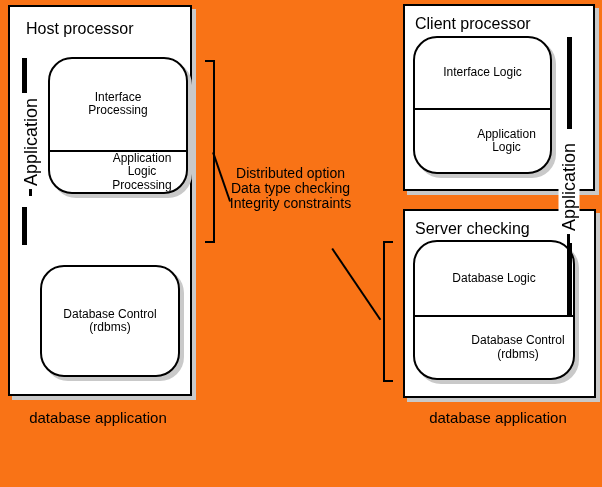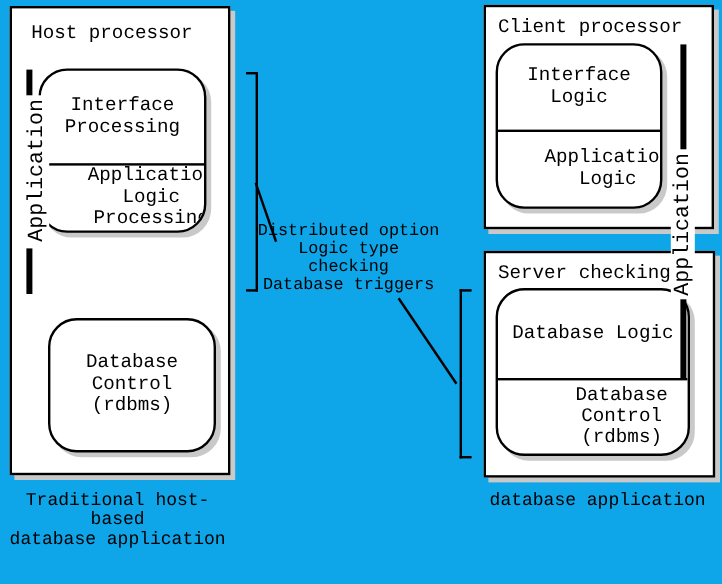--- a/index.html
+++ b/index.html
@@ -1,33 +1,33 @@
 <!DOCTYPE html>
 <html><head>
 <meta charset="utf-8">
 <style>
   html,body { margin:0; padding:0; background:#ffffff; }
   .canvas {
-    position:relative; width:602px; height:487px; background:#0ea5e9;
-    font-family:Liberation Mono, monospace; color:#000;
+    position:relative; width:602px; height:487px; background:#f97316;
+    font-family:Liberation Sans, sans-serif; color:#000;
     overflow:hidden;
   }
   .box {
     position:absolute; background:#fff; border:2px solid #000;
     box-shadow:4px 4px 0 0 #c9c9c9; box-sizing:border-box;
   }
   .box-header { font-size:16px; line-height:1.1; }
   .split-rect {
     position:absolute; background:#fff; border:2px solid #000;
     border-radius:24px; box-shadow:4px 4px 0 0 #c9c9c9;
     box-sizing:border-box; display:flex; flex-direction:column; overflow:hidden;
   }
   .cell {
     display:flex; flex-direction:column; align-items:center; justify-content:center;
-    font-size:16px; line-height:1.12; text-align:center;
+    font-size:12px; line-height:1.12; text-align:center;
   }
   .split-top { border-bottom:2px solid #000; }
   .split-bottom { flex:1;padding-left:48px; }
   .caption { position:absolute; text-align:center; font-size:15px; line-height:16px; }
   .vbar { position:absolute; width:5px; background:#000; }
   .vdash { position:absolute; width:3px; height:10px; background:#000; }
   .vlabel {
     position:absolute; white-space:nowrap; font-size:18px; background:#fff;
     padding:0 3px; transform:translate(-50%,-50%) rotate(-90deg); z-index:5;
   }
@@ -47,50 +47,49 @@
 
   <div class="box" style="left:8px;top:5px;width:184px;height:391px">
     <div class="box-header" style="margin:13px 0 0 16px">Host processor</div>
   </div>
 
   <div class="vbar" style="left:22px;top:58px;height:35px"></div>
   <div class="vlabel" style="left:31px;top:142px">Application</div>
   <div class="vdash" style="left:29px;top:186px"></div>
   <div class="vbar" style="left:22px;top:207px;height:38px"></div>
 
-  <div class="split-rect" style="left:32px;top:57px;width:140px;height:137px">
+  <div class="split-rect" style="left:48px;top:57px;width:140px;height:137px">
     <div class="cell split-top" style="height:91px">
       <span>Interface</span>
       <span>Processing</span>
     </div>
     <div class="cell split-bottom">
       <span>Application Logic</span>
       <span>Processing</span>
     </div>
   </div>
 
   <div class="split-rect" style="left:40px;top:265px;width:140px;height:112px">
     <div class="cell" style="flex:1">
       <span>Database Control</span>
       <span>(rdbms)</span>
     </div>
   </div>
 
   <div class="caption" style="left:3px;top:410px;width:190px">
-    <div>Traditional host-based</div>
     <div>database application</div>
   </div>
 
   <div class="bracket bracket-left" style="left:205px;top:60px;width:10px;height:183px"></div>
   <div class="connector" style="left:214px;top:152px;width:52px;transform:rotate(70.9deg)"></div>
 
-  <div class="features" style="left:213px;top:186px;width:155px">
+  <div class="features" style="left:213px;top:166px;width:155px">
     <div>Distributed option</div>
-    <div>Logic type checking</div>
-    <div>Database triggers</div>
+    <div>Data type checking</div>
+    <div>Integrity constraints</div>
   </div>
 
   <div class="connector" style="left:333px;top:248px;width:86px;transform:rotate(55.9deg)"></div>
   <div class="bracket bracket-right" style="left:383px;top:241px;width:10px;height:141px"></div>
 
   <div class="box" style="left:403px;top:4px;width:192px;height:187px">
     <div class="box-header" style="margin:9px 0 0 10px">Client processor</div>
   </div>
 
   <div class="split-rect" style="left:413px;top:36px;width:139px;height:138px">

